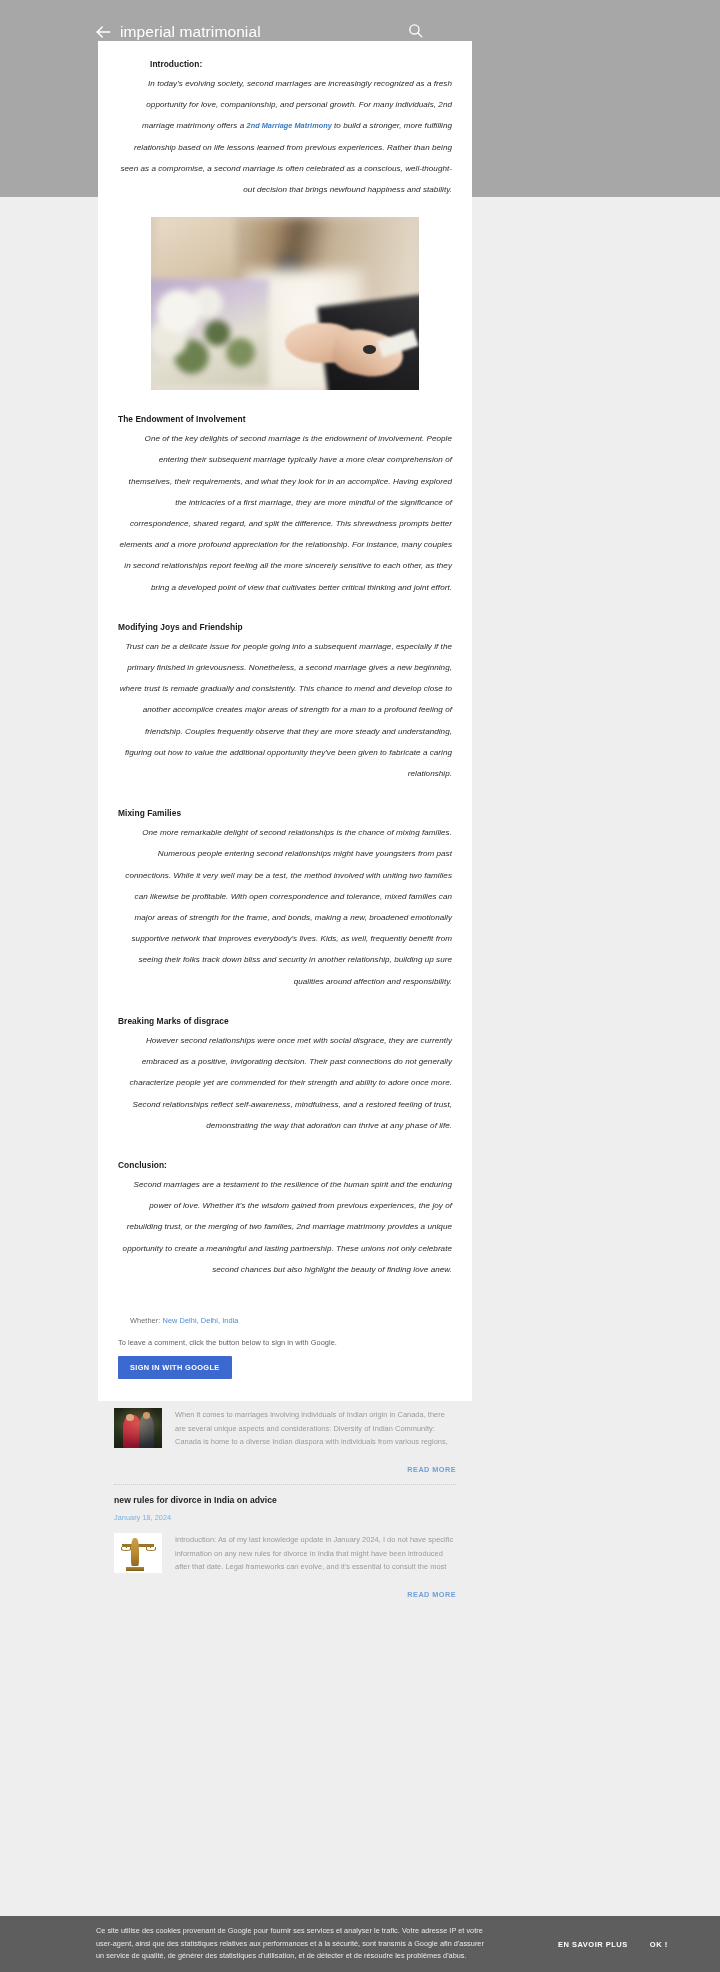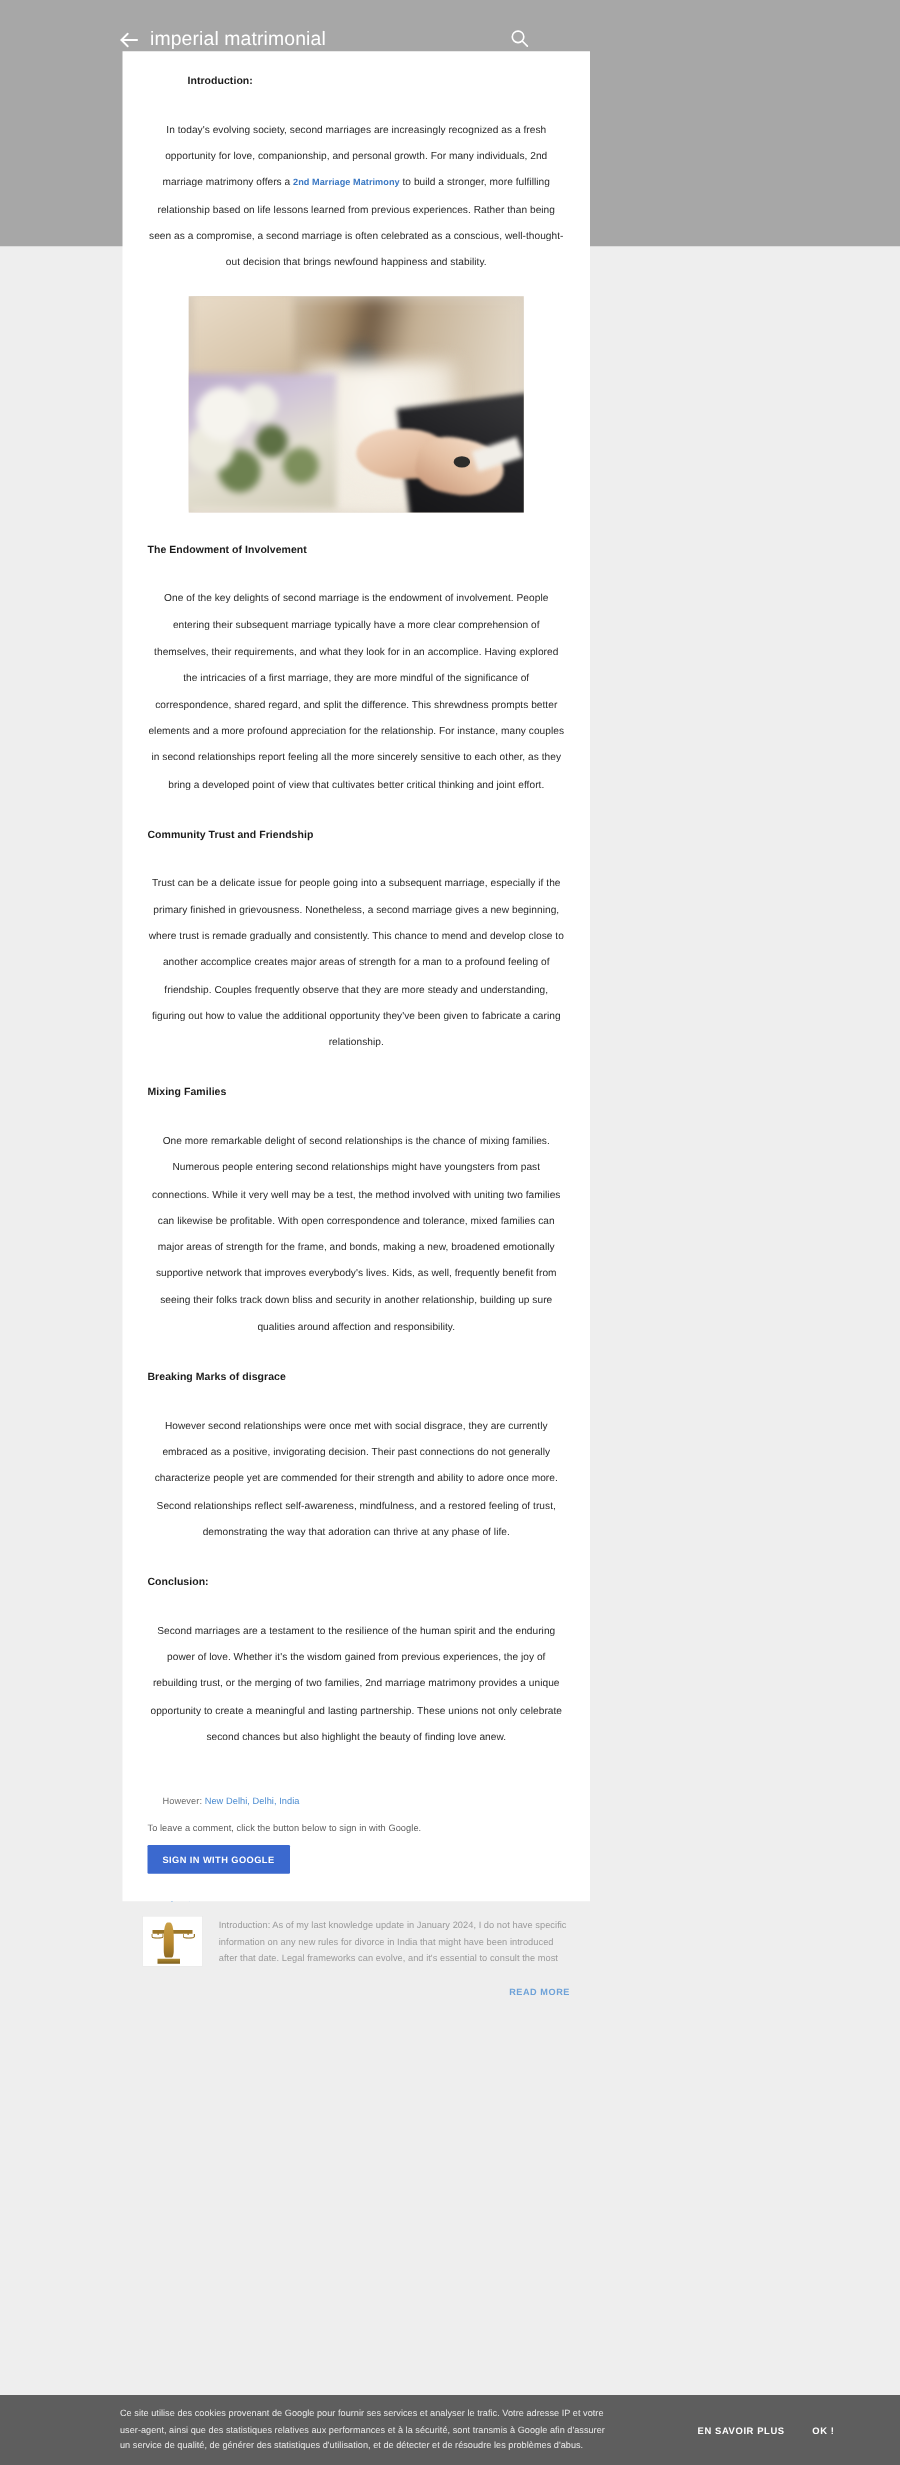--- a/index.html
+++ b/index.html
@@ -98,23 +98,24 @@
     color: #1b1b1b;
     margin: 22px 0 0 0;
     line-height: 14px;
     letter-spacing: .05px;
   }
   .post-body h3.sec.first { margin-top: 16px; padding-left: 4px; margin-left: 28px; }
   .post-body p.para {
     font-size: 8.1px;
     color: #2a2a2a;
     line-height: 21.2px;
-    margin: 22px 0 0 0;
+    margin: 2px 0 0 0;
     letter-spacing: .04px;
-    text-align: center;
+    text-align: right;
+    font-style: italic;
   }
   .post-body p.para a.inline-link {
     color: #3b78c3;
     text-decoration: none;
     font-size: 7.3px;
     font-weight: bold;
   }
 
   
   .hero-wrap {
@@ -496,36 +497,36 @@
         <div class="hand-a"></div>
         <div class="hand-b"></div>
         <div class="nail"></div>
         <div class="cuff"></div>
       </div>
     </div>
 
     <h3 class="sec">The Endowment of Involvement</h3>
     <p class="para">One of the key delights of second marriage is the endowment of involvement. People entering their subsequent marriage typically have a more clear comprehension of themselves, their requirements, and what they look for in an accomplice. Having explored the intricacies of a first marriage, they are more mindful of the significance of correspondence, shared regard, and split the difference. This shrewdness prompts better elements and a more profound appreciation for the relationship. For instance, many couples in second relationships report feeling all the more sincerely sensitive to each other, as they bring a developed point of view that cultivates better critical thinking and joint effort.</p>
 
-    <h3 class="sec">Community Trust and Friendship</h3>
+    <h3 class="sec">Modifying Joys and Friendship</h3>
     <p class="para">Trust can be a delicate issue for people going into a subsequent marriage, especially if the primary finished in grievousness. Nonetheless, a second marriage gives a new beginning, where trust is remade gradually and consistently. This chance to mend and develop close to another accomplice creates major areas of strength for a man to a profound feeling of friendship. Couples frequently observe that they are more steady and understanding, figuring out how to value the additional opportunity they've been given to fabricate a caring relationship.</p>
 
     <h3 class="sec">Mixing Families</h3>
     <p class="para">One more remarkable delight of second relationships is the chance of mixing families. Numerous people entering second relationships might have youngsters from past connections. While it very well may be a test, the method involved with uniting two families can likewise be profitable. With open correspondence and tolerance, mixed families can major areas of strength for the frame, and bonds, making a new, broadened emotionally supportive network that improves everybody's lives. Kids, as well, frequently benefit from seeing their folks track down bliss and security in another relationship, building up sure qualities around affection and responsibility.</p>
 
     <h3 class="sec">Breaking Marks of disgrace</h3>
     <p class="para">However second relationships were once met with social disgrace, they are currently embraced as a positive, invigorating decision. Their past connections do not generally characterize people yet are commended for their strength and ability to adore once more. Second relationships reflect self-awareness, mindfulness, and a restored feeling of trust, demonstrating the way that adoration can thrive at any phase of life.</p>
 
     <h3 class="sec">Conclusion:</h3>
     <p class="para">Second marriages are a testament to the resilience of the human spirit and the enduring power of love. Whether it's the wisdom gained from previous experiences, the joy of rebuilding trust, or the merging of two families, 2nd marriage matrimony provides a unique opportunity to create a meaningful and lasting partnership. These unions not only celebrate second chances but also highlight the beauty of finding love anew.</p>
   </div>
 
   <div class="post-foot">
     <div class="location-row">
-      <span>However:</span>
+      <span>Whether:</span>
       <a>New Delhi, Delhi, India</a>
     </div>
     <div class="comment-note">To leave a comment, click the button below to sign in with Google.</div>
     <button class="signin-btn">SIGN IN WITH GOOGLE</button>
   </div>
 </div>
 
 <div class="popular">
   <div class="popular-inner">
     <div class="popular-head">Popular posts from this blog</div>

